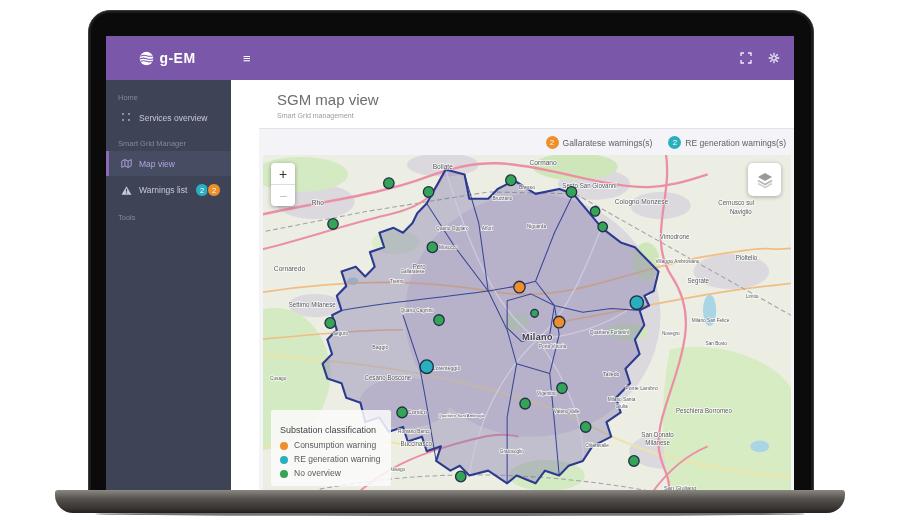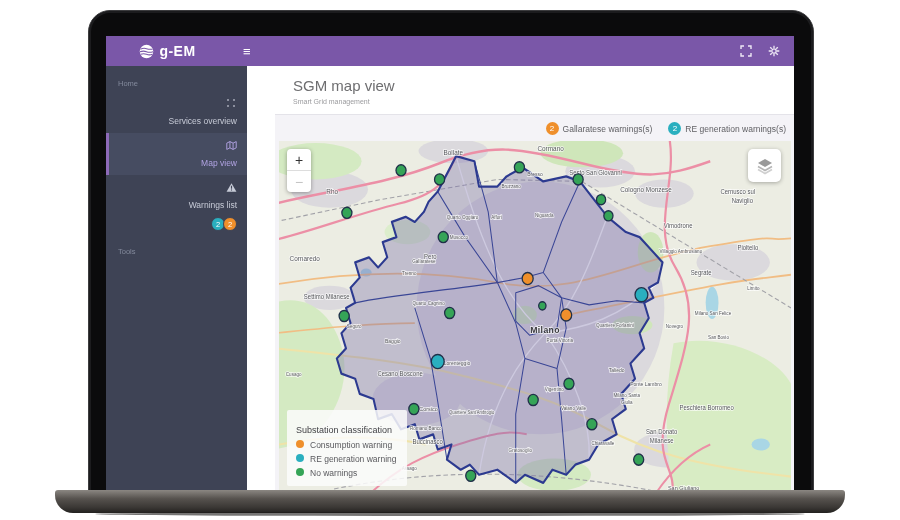--- a/index.html
+++ b/index.html
@@ -12,33 +12,33 @@
     box-shadow:inset 0 0 0 2px #1c1c1e;}
   .screen{position:absolute;left:17px;top:25px;width:688px;height:457px;background:#fff;
     overflow:hidden;display:flex;flex-direction:column;}
   .laptop-base{position:absolute;left:55px;top:490px;width:790px;height:23px;
     background:linear-gradient(#8b8782,#56524e 38%,#3b3835 75%,#23211f);
     border-radius:3px 3px 18px 18px;z-index:5;}
   .laptop-base::after{content:"";position:absolute;left:40px;right:40px;bottom:-3px;height:4px;
     background:#1a1918;border-radius:50%;opacity:.6;}
 
   
-  .topbar{height:30px;background:#7a57a8;display:flex;align-items:center;flex:0 0 auto;}
+  .topbar{height:44px;background:#7a57a8;display:flex;align-items:center;flex:0 0 auto;}
   .brand{width:123px;display:flex;align-items:center;justify-content:center;gap:5px;}
   .brand-name{color:#fff;font-size:14px;font-weight:bold;letter-spacing:.5px;}
   .hamburger{color:#fff;font-size:13px;font-weight:bold;margin-left:14px;cursor:pointer;line-height:1;}
   .topbar-right{margin-left:auto;display:flex;gap:16px;margin-right:14px;align-items:center;}
   .tb-icon{width:12px;height:12px;display:block;cursor:pointer;}
 
   
   .app-body{flex:1;display:flex;min-height:0;}
-  .sidebar{width:141px;background:#3e4355;flex:0 0 auto;padding-top:4px;}
+  .sidebar{width:125px;background:#3e4355;flex:0 0 auto;padding-top:4px;}
   .side-section{font-size:7.5px;color:#838a9c;padding:9px 12px 3px;}
-  .side-item{display:flex;align-items:flex-end;gap:7px;padding:7px 10px 7px 12px;
-    font-size:8.5px;color:#c7cbd7;cursor:pointer;border-left:3px solid transparent;flex-direction:column;}
+  .side-item{display:flex;align-items:center;gap:7px;padding:7px 10px 7px 12px;
+    font-size:8.5px;color:#c7cbd7;cursor:pointer;border-left:3px solid transparent;}
   .side-item .si-icon{width:11px;height:11px;flex:0 0 auto;display:grid;place-items:center;}
   .side-item.active{background:#464c61;border-left-color:#8d6ab8;color:#b1a3e2;}
   .grid-icon{display:grid;grid-template-columns:4px 4px;grid-template-rows:4px 4px;gap:1.5px;}
   .grid-icon i{background:transparent;border:1px solid currentColor;border-radius:1px;}
   .side-badges{margin-left:auto;display:flex;}
   .side-badge{width:12px;height:12px;border-radius:50%;color:#fff;font-size:7.5px;
     display:grid;place-items:center;margin-left:-2px;border:1px solid #3e4355;}
 
   .main{flex:1;background:#f4f3f7;display:flex;flex-direction:column;min-width:0;margin-left:28px;}
   .page-header{background:#fff;padding:11px 18px 9px;border-bottom:1px solid #e4e3e9;}
@@ -59,21 +59,21 @@
     box-shadow:0 1px 4px rgba(0,0,0,.35);overflow:hidden;z-index:3;}
   .map-zoom .mz-btn{height:21px;display:grid;place-items:center;font-size:14px;cursor:pointer;}
   .mz-in{color:#333;}
   .mz-out{color:#c3c3c3;border-top:1px solid #ddd;}
   .map-layers{position:absolute;right:10px;top:8px;width:33px;height:33px;background:#fff;
     border-radius:5px;box-shadow:0 1px 4px rgba(0,0,0,.3);display:grid;place-items:center;
     cursor:pointer;z-index:3;}
   .map-legend{position:absolute;left:8px;bottom:7px;background:rgba(251,251,252,.85);
     padding:15px 11px 8px 9px;border-radius:2px;z-index:3;}
   .legend-title{font-size:9px;color:#434347;margin-bottom:5px;}
-  .legend-item{display:flex;align-items:flex-start;gap:6px;font-size:8.5px;color:#5a5a5e;margin-top:4px;}
+  .legend-item{display:flex;align-items:flex-end;gap:6px;font-size:8.5px;color:#5a5a5e;margin-top:4px;}
   .legend-dot{width:8px;height:8px;border-radius:50%;}
 </style>
 </head>
 <body>
 
 <div class="laptop-screen">
   <div class="screen">
 
     <div class="topbar">
       <div class="brand">
@@ -104,20 +104,21 @@
         <div class="side-item">
           <span class="si-icon grid-icon">
               <i></i>
               <i></i>
               <i></i>
               <i></i>
             </span>
           <span>Services overview</span>
         </div>
 
+        <div class="side-section">Smart Grid Manager</div>
         <div class="side-item active">
           <span class="si-icon">
             <svg width="11" height="11" viewBox="0 0 14 12">
                 <path d="M1 3 5 1l4 2 4-2v8l-4 2-4-2-4 2z M5 1v8 M9 3v8" fill="none" stroke="currentColor" stroke-width="1.2"></path>
               </svg>
           </span>
           <span>Map view</span>
         </div>
         <div class="side-item">
           <span class="si-icon">
@@ -326,21 +327,21 @@
             <div class="legend-item">
               <span class="legend-dot" style="background-color: rgb(239, 143, 43);"></span>
               <span>Consumption warning</span>
             </div>
             <div class="legend-item">
               <span class="legend-dot" style="background-color: rgb(42, 175, 191);"></span>
               <span>RE generation warning</span>
             </div>
             <div class="legend-item">
               <span class="legend-dot" style="background-color: rgb(53, 164, 87);"></span>
-              <span>No warnings</span>
+              <span>No overview</span>
             </div>
           </div>
         </div>
       </div>
     </div>
 
   </div>
 </div>
 <div class="laptop-base"></div>
 

